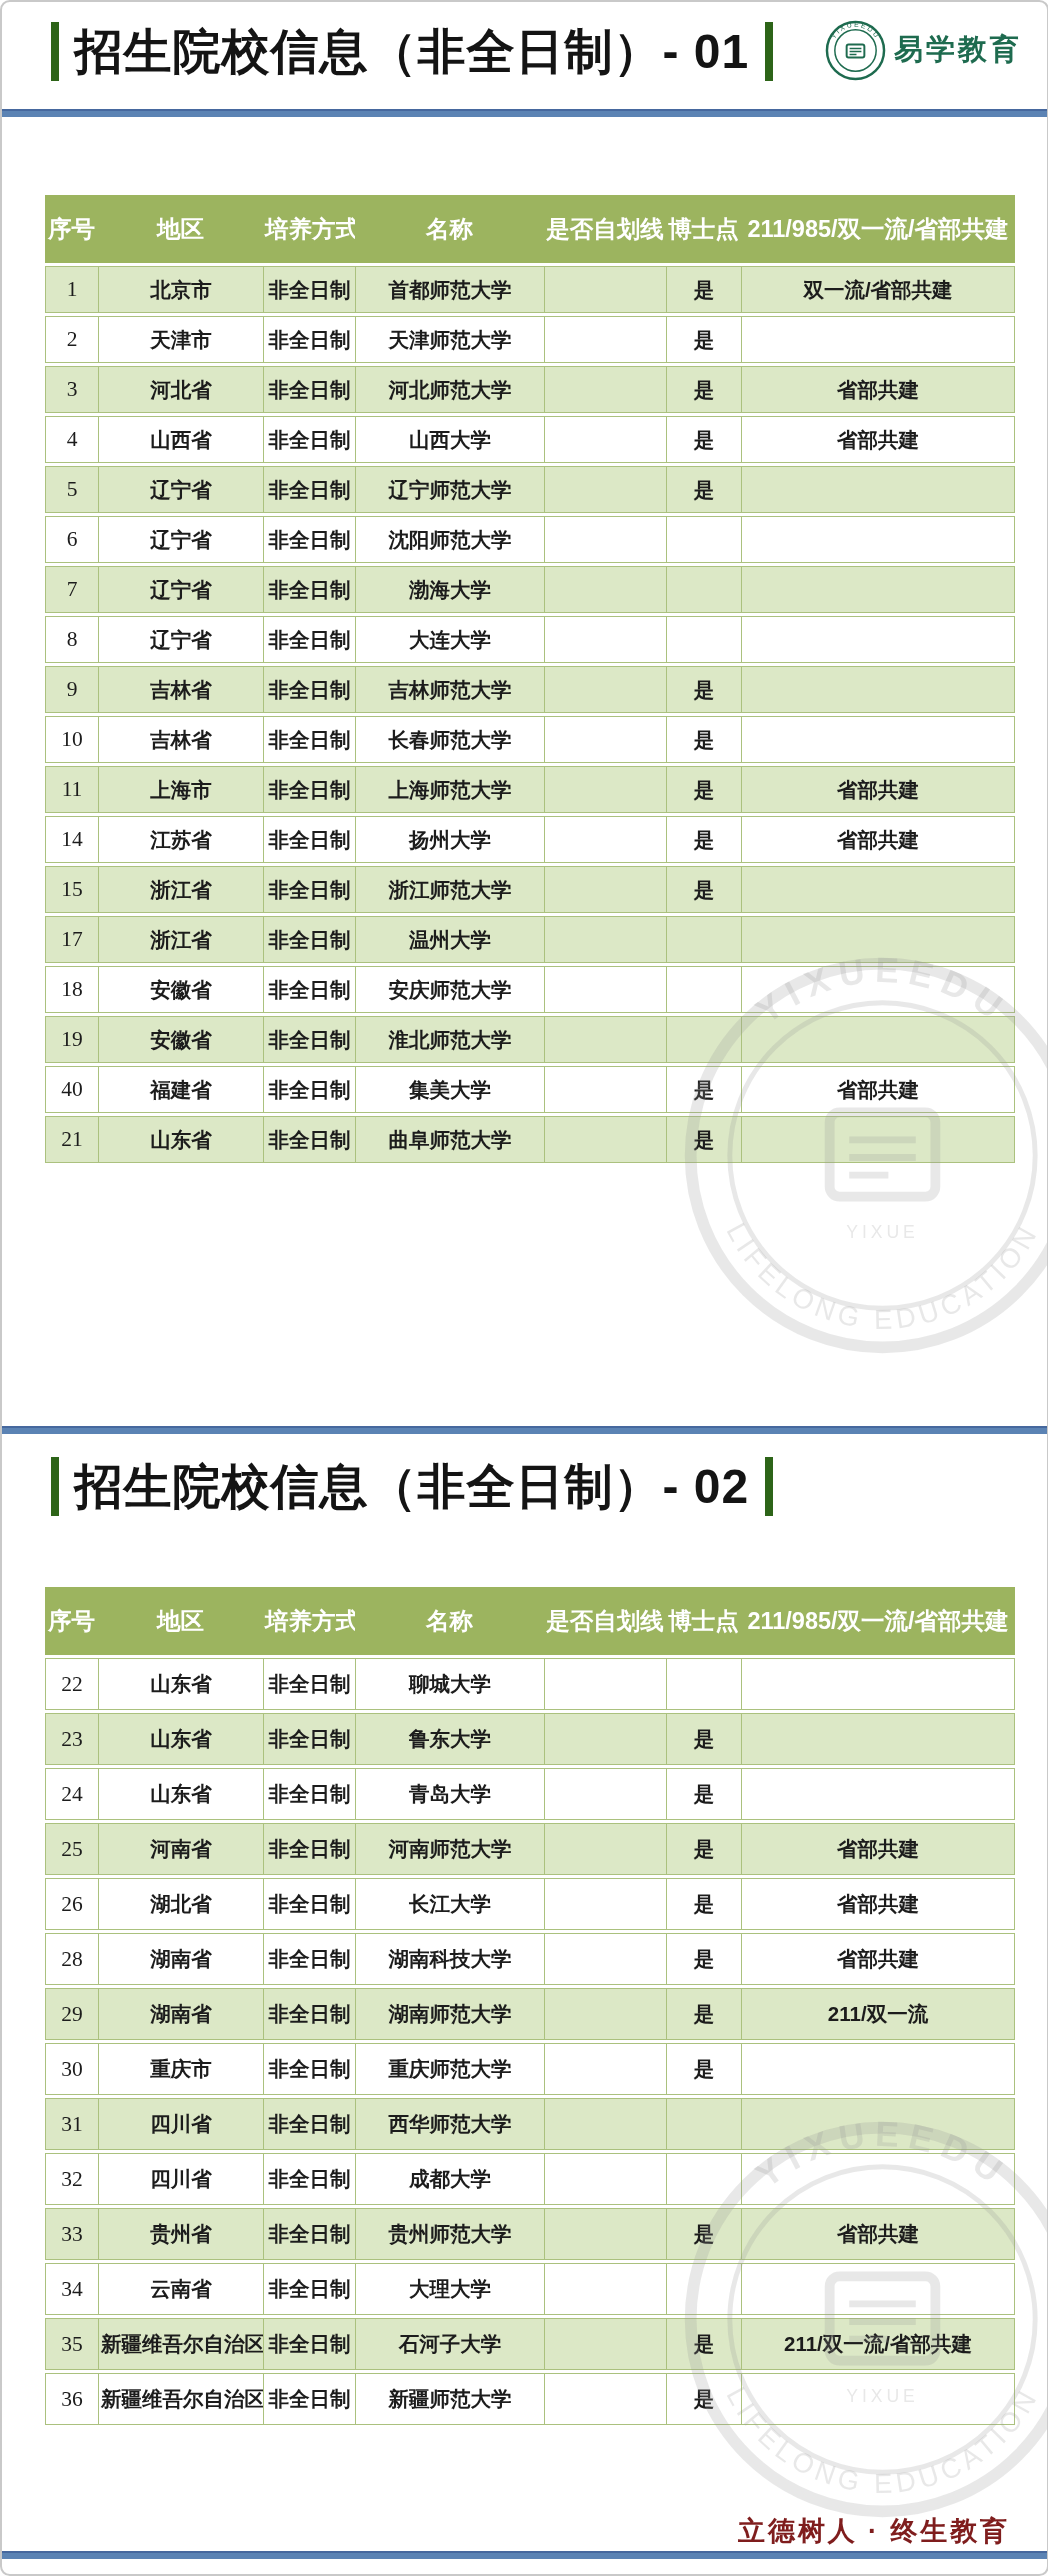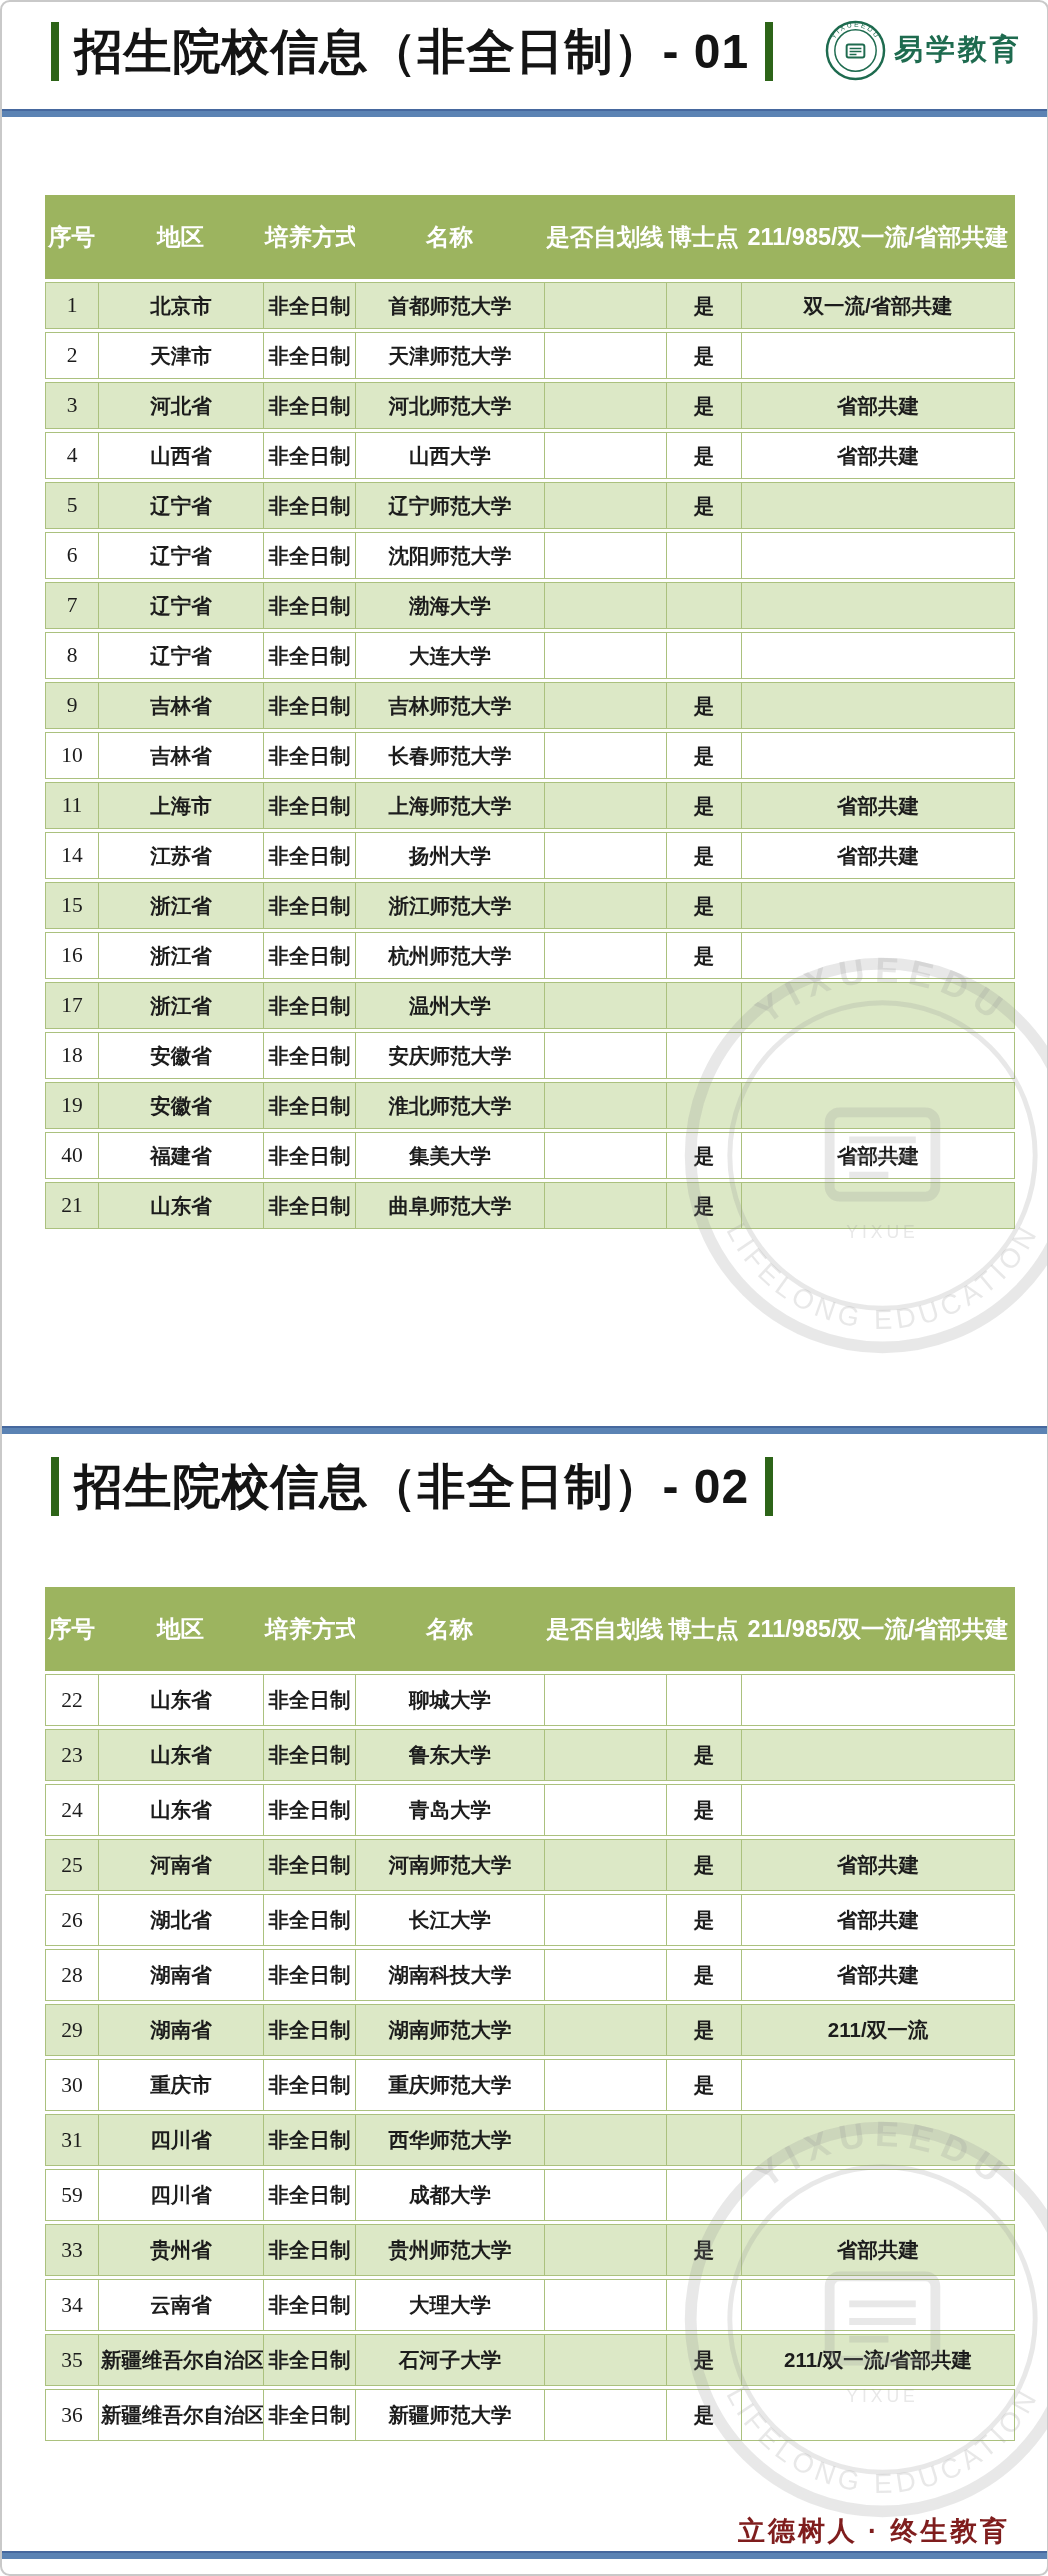--- a/index.html
+++ b/index.html
@@ -48,21 +48,21 @@
   .tbl-wrap{position:absolute;left:43px;width:970px;}
   #table-wrap-0{top:190px;}
   #table-wrap-1{top:1582px;}
   table{
     width:100%;
     border-collapse:separate;
     border-spacing:0 3.9px;
     table-layout:fixed;
   }
   thead th{
-    height:84px;
+    height:68px;
     background:var(--header-green,#9cb45f);
     color:#fff;font-size:23.5px;font-weight:700;
     text-align:center;padding:0 2px;
     overflow:hidden;white-space:nowrap;
   }
   tbody td{
     text-align:center;vertical-align:middle;
     font-size:20.5px;font-weight:700;color:#1c1c1c;
     border-top:1px solid var(--border-green,#abc17e);
     border-bottom:1px solid var(--border-green,#abc17e);
@@ -255,29 +255,20 @@
           </tr>
           <tr class="green">
             <td>15</td>
             <td>浙江省</td>
             <td>非全日制</td>
             <td>浙江师范大学</td>
             <td></td>
             <td>是</td>
             <td></td>
           </tr>
-          <tr class="white">
-            <td>16</td>
-            <td>浙江省</td>
-            <td>非全日制</td>
-            <td>杭州师范大学</td>
-            <td></td>
-            <td>是</td>
-            <td></td>
-          </tr>
           <tr class="green">
             <td>17</td>
             <td>浙江省</td>
             <td>非全日制</td>
             <td>温州大学</td>
             <td></td>
             <td></td>
             <td></td>
           </tr>
           <tr class="white">
@@ -426,21 +417,21 @@
           <tr class="green">
             <td>31</td>
             <td>四川省</td>
             <td>非全日制</td>
             <td>西华师范大学</td>
             <td></td>
             <td></td>
             <td></td>
           </tr>
           <tr class="white">
-            <td>59</td>
+            <td>32</td>
             <td>四川省</td>
             <td>非全日制</td>
             <td>成都大学</td>
             <td></td>
             <td></td>
             <td></td>
           </tr>
           <tr class="green">
             <td>33</td>
             <td>贵州省</td>

